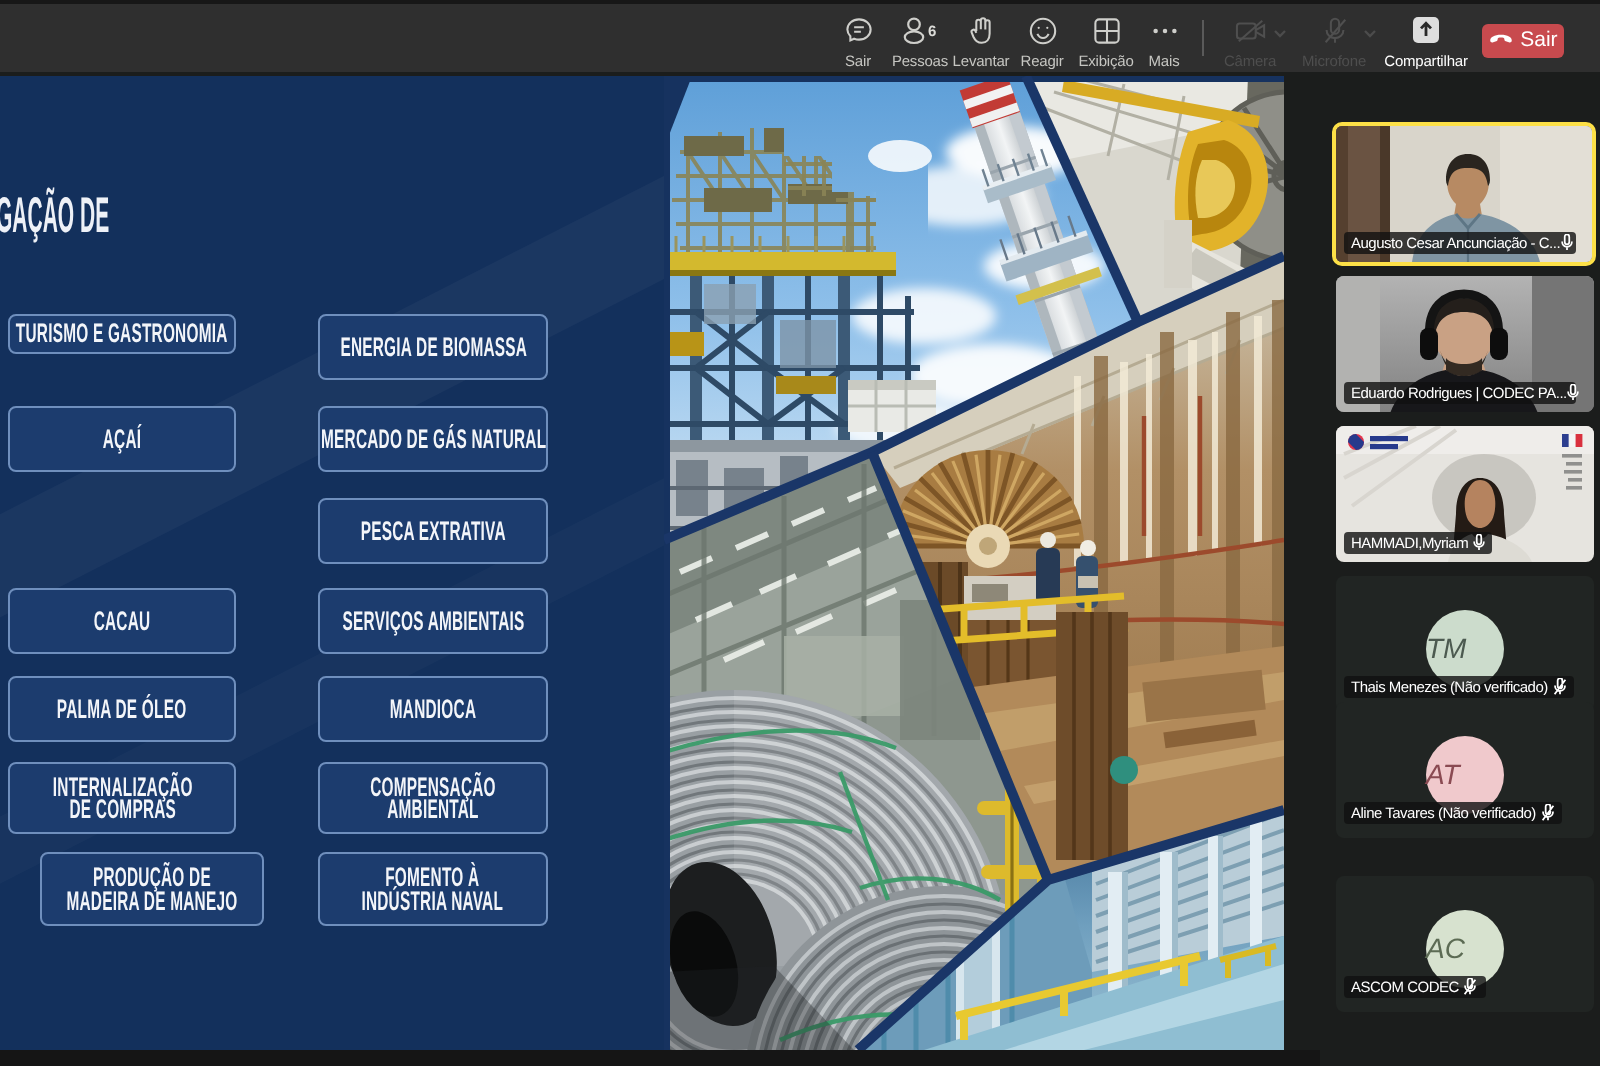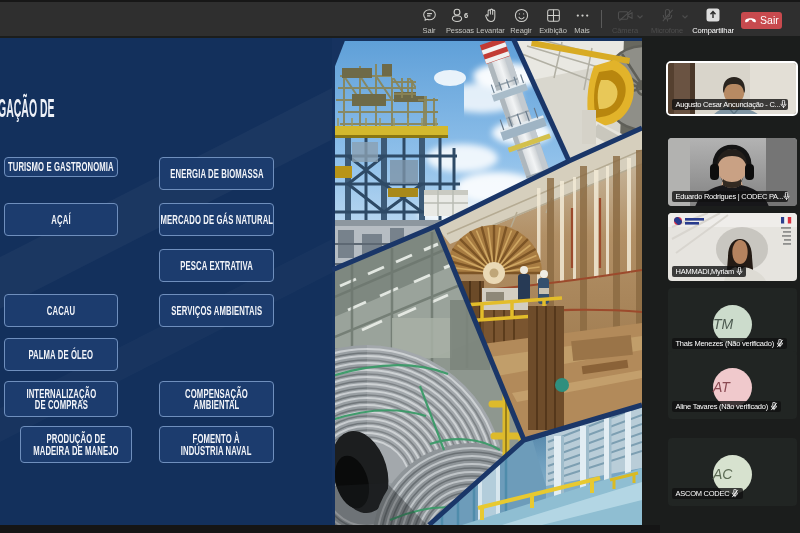--- a/index.html
+++ b/index.html
@@ -150,20 +150,23 @@
         <div class="t">ENERGIA DE BIOMASSA</div>
       </div>
     <div class="btn" style="left:159px; top:165px; width:115px; height:33px">
         <div class="t">MERCADO DE GÁS NATURAL</div>
       </div>
     <div class="btn" style="left:159px; top:211px; width:115px; height:33px">
         <div class="t">PESCA EXTRATIVA</div>
       </div>
     <div class="btn" style="left:159px; top:256px; width:115px; height:33px">
         <div class="t">SERVIÇOS AMBIENTAIS</div>
+      </div>
+    <div class="btn" style="left:159px; top:300px; width:115px; height:33px">
+        <div class="t">MANDIOCA</div>
       </div>
     <div class="btn" style="left:159px; top:343px; width:115px; height:36px">
         <div class="t">COMPENSAÇÃO<br>AMBIENTAL</div>
       </div>
     <div class="btn" style="left:159px; top:388px; width:115px; height:37px">
         <div class="t">FOMENTO À<br>INDÚSTRIA NAVAL</div>
       </div>
 
     <svg id="collage" width="310" height="487" viewBox="0 0 310 487" style="position:absolute;left:332px;top:0">
       <defs>
@@ -547,21 +550,21 @@
       <g stroke="#1a3668" stroke-width="5" fill="none" stroke-linejoin="round">
         <path d="M181,0 L237,123"></path>
         <path d="M310,90 L237,123 L104,188 L0,232"></path>
         <path d="M104,188 L192,402"></path>
         <path d="M310,367 L192,402 L97,487"></path>
       </g>
     </svg>
   </div>
   <div style="position:absolute;left:0;top:525px;width:660px;height:8px;background:#151515"></div>
 
-  <div class="tile" style="left:666px;top:61px;width:132px;height:55px;border:2px solid #ffffff;border-radius:5px;">
+  <div class="tile" style="left:666px;top:61px;width:132px;height:72px;border:2px solid #fde047;border-radius:5px;">
     <svg width="129" height="68" viewBox="0 0 129 68">
       <rect width="129" height="68" fill="#d9d5cb"></rect>
       <rect x="82" y="0" width="47" height="68" fill="#e3dfd6"></rect>
       <rect x="0" y="0" width="26" height="68" fill="#6a5342"></rect>
       <rect x="22" y="0" width="5" height="68" fill="#4a3829"></rect>
       <rect x="0" y="0" width="6" height="68" fill="#55402f"></rect>
       <path d="M42,68 C44,53 52,47 59,45 L60,39 C56,35 55,30 56,26 C57,19 61,15 66,15 C71,15 75,19 76,26 C77,30 76,35 72,39 L73,45 C80,47 88,53 90,68 Z" fill="#b78a63"></path>
       <path d="M55,27 C55,19 59,14 66,14 C73,14 77,19 77,27 C77,29 76,30 76,30 C75,22 71,21 66,21 C61,21 57,22 56,30 C56,30 55,29 55,27Z" fill="#2a251f"></path>
       <path d="M38,68 C40,53 50,46 60,44 C63,47 69,47 72,44 C84,46 98,53 102,68 Z" fill="#7f95a3"></path>
       <path d="M60,44 L66,51 L72,44" fill="none" stroke="#5e7685" stroke-width="1.4"></path>

